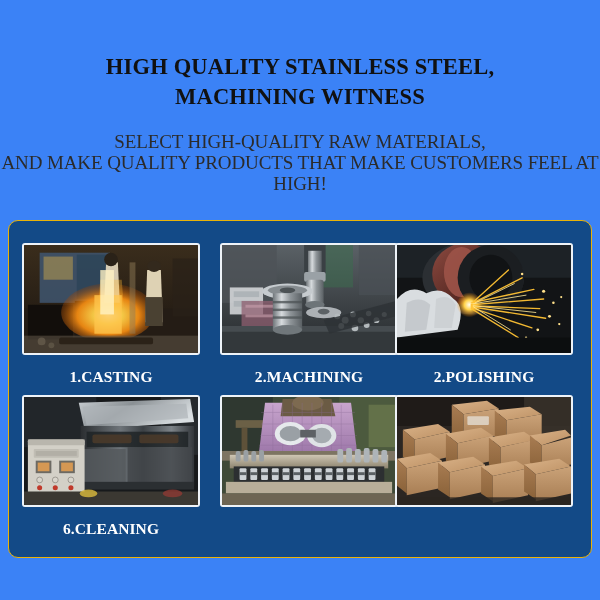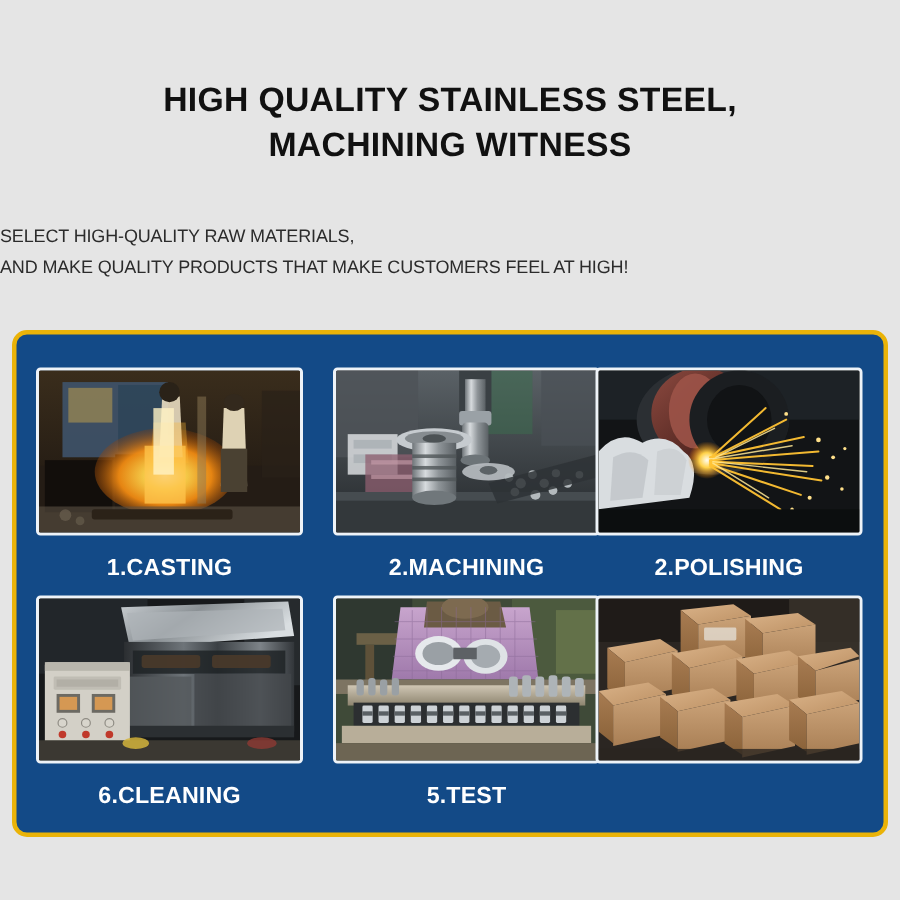--- a/index.html
+++ b/index.html
@@ -11,61 +11,63 @@
     width: 600px;
     height: 600px;
     overflow: hidden;
     font-family: "Liberation Sans", sans-serif;
     -webkit-font-smoothing: antialiased;
   }
   .page {
     position: relative;
     width: 600px;
     height: 600px;
-    background: #e5e5e5;
+    background: #3b82f6;
+    font-family: Liberation Serif, serif;
   }
 
   
   .headline {
     position: absolute;
     left: 0;
     top: 52px;
     width: 600px;
     text-align: center;
     color: #111111;
     font-size: 22.5px;
     font-weight: bold;
     letter-spacing: 0.2px;
     line-height: 30px;
   }
   .headline .line2 { display: block; }
 
   .subhead {
     position: absolute;
     left: 0;
-    top: 147px;
+    top: 131px;
     width: 600px;
+    text-align: center;
     color: #2b2b2b;
-    font-size: 12px;
+    font-size: 19px;
     font-weight: normal;
     line-height: 21px;
     letter-spacing: -0.1px;
   }
   .subhead .line2 { display: block; }
 
   
   .panel {
     position: absolute;
     left: 8px;
     top: 220px;
     width: 584px;
     height: 338px;
     box-sizing: border-box;
     background: #134a87;
-    border: 3px solid #eab308;
+    border: 1px solid #eab308;
     border-radius: 10px;
   }
 
   .grid {
     position: absolute;
     left: 0;
     top: 0;
     width: 100%;
     height: 100%;
   }
@@ -418,21 +420,20 @@
               <rect x="163" y="55" width="6" height="13" rx="2"></rect>
             </g>
             <g fill="#9aa0a4">
               <rect x="14" y="56" width="5" height="11" rx="2"></rect>
               <rect x="22" y="55" width="5" height="12" rx="2"></rect>
               <rect x="30" y="56" width="5" height="11" rx="2"></rect>
               <rect x="38" y="55" width="5" height="12" rx="2"></rect>
             </g>
           </svg>
         </div>
-        <div class="caption">5.TEST</div>
       </div>
 
       <div class="cell c3 r2">
         <div class="thumb">
           <svg viewBox="0 0 178 112" preserveAspectRatio="none" aria-hidden="true">
             <defs>
               <linearGradient id="boxTop" x1="0" y1="0" x2="1" y2="1">
                 <stop offset="0%" stop-color="#d9b288"></stop>
                 <stop offset="100%" stop-color="#bd9164"></stop>
               </linearGradient>

